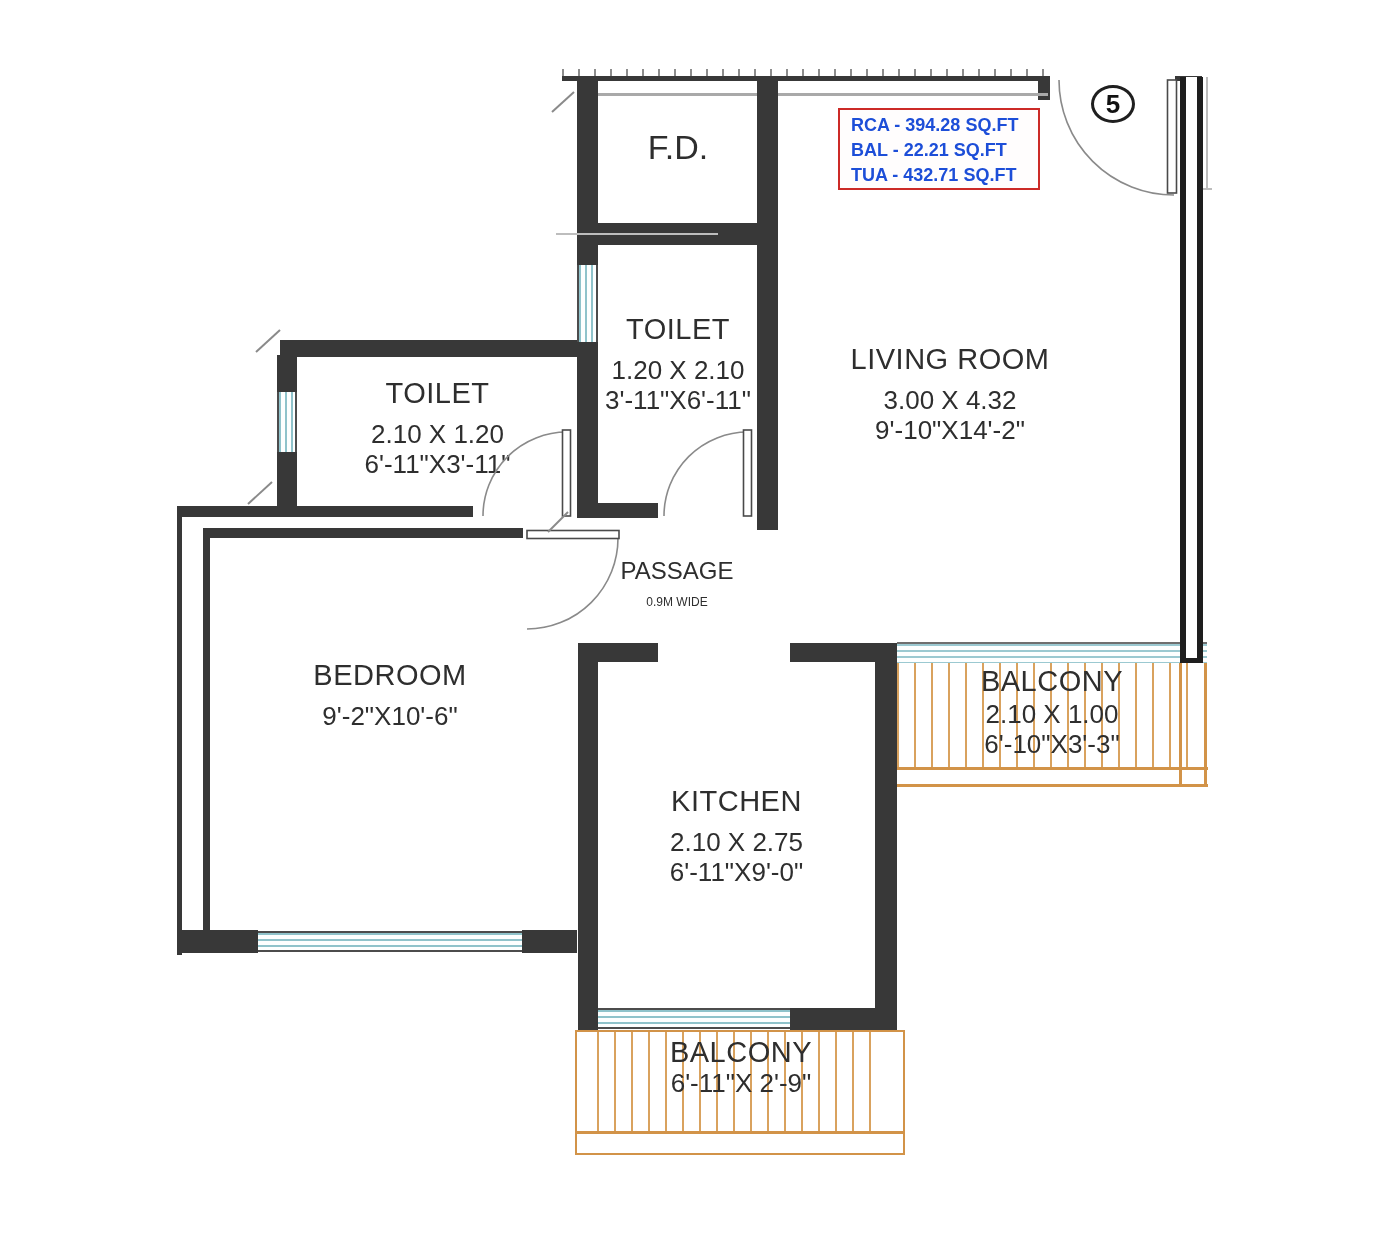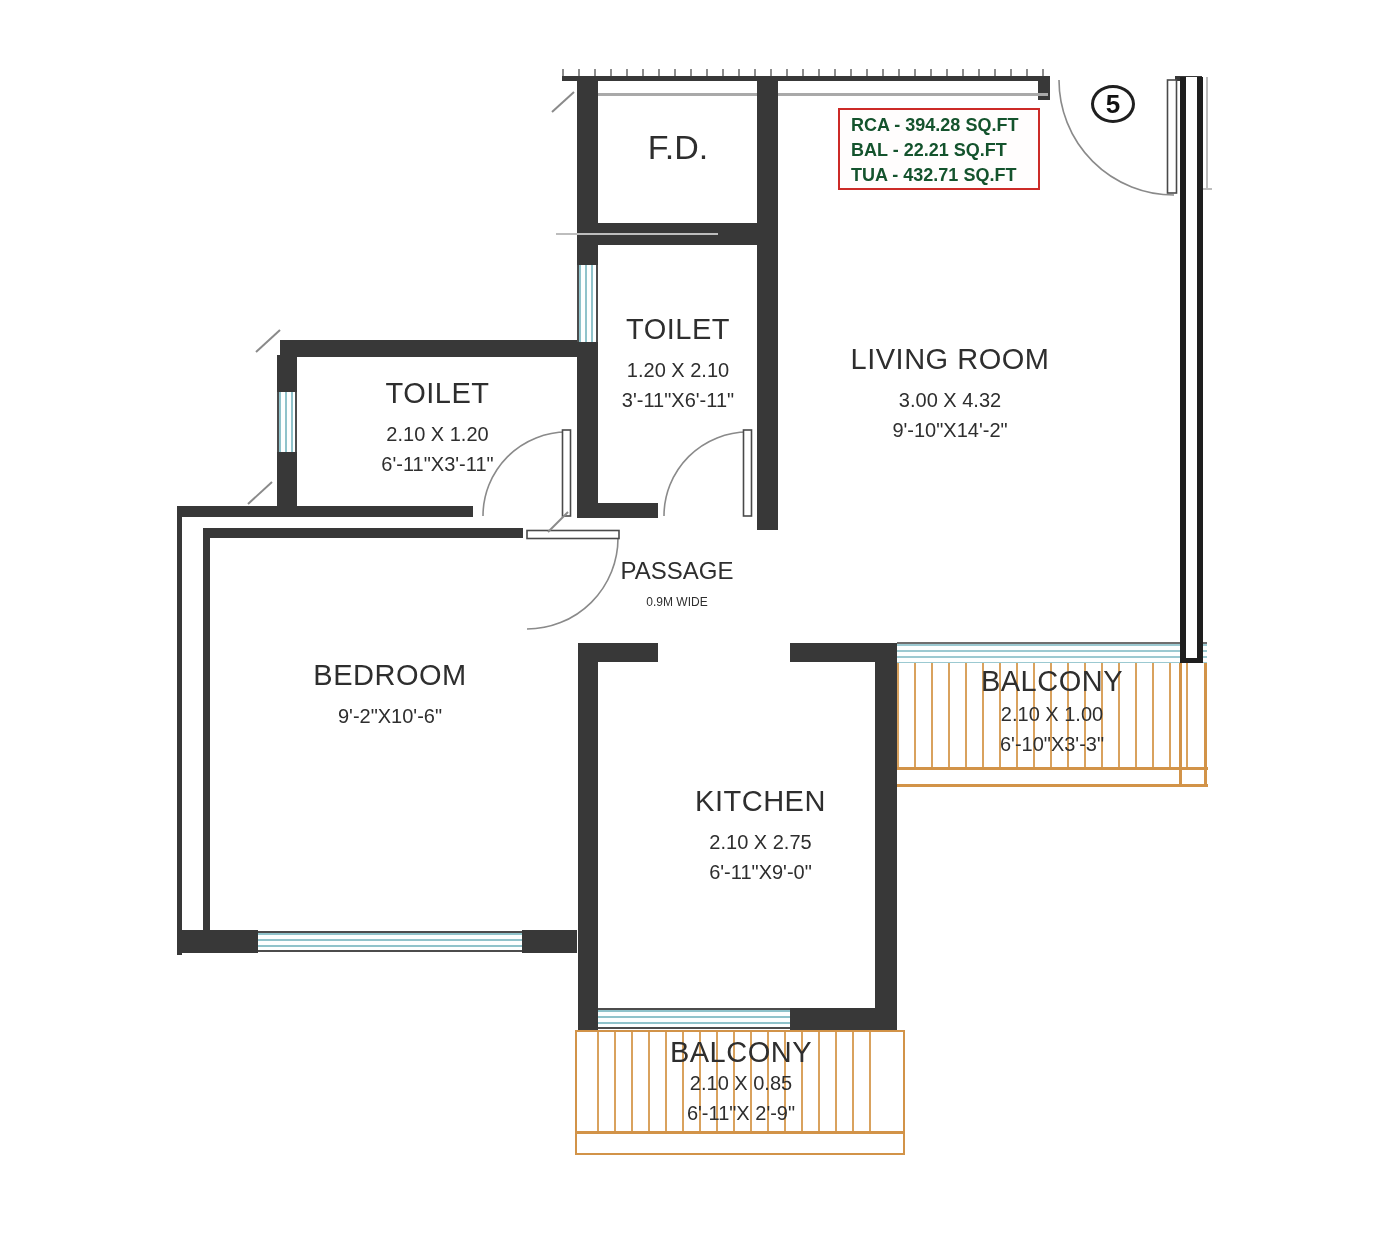--- a/index.html
+++ b/index.html
@@ -14,27 +14,27 @@
          border-left:2px solid #4c4c4c;border-right:2px solid #4c4c4c;box-sizing:border-box;}
   .win-h{position:absolute;background:#fdffff repeating-linear-gradient(180deg,#8fc3cb 0 2px,transparent 2px 6px);
          border-top:2px solid #4c4c4c;border-bottom:2px solid #4c4c4c;box-sizing:border-box;}
   .slide-band{position:absolute;background:#fdffff repeating-linear-gradient(180deg,#9bc9d1 0 2px,transparent 2px 6px);
          border-top:2px solid #6f6f6f;box-sizing:border-box;}
   .rail-stripes{position:absolute;background:repeating-linear-gradient(90deg,#d9a25e 0 2px,transparent 2px 17px);}
   .rail-line{position:absolute;background:#d29348;}
   .rail-border{position:absolute;border:2px solid #d29348;box-sizing:border-box;}
   .room-label{position:absolute;text-align:center;}
   .rname{font-size:29px;line-height:32px;margin-bottom:10px;letter-spacing:0.5px;}
-  .rdim{font-size:20px;line-height:30px;}
+  .rdim{font-size:26px;line-height:30px;}
   .pname{font-size:24px;line-height:30px;margin-bottom:6px;}
   .pdim{font-size:12px;line-height:20px;}
   .fdname{font-size:34px;line-height:30px;}
   .area-box{position:absolute;left:838px;top:108px;width:202px;height:82px;border:2px solid #cc2a27;
             box-sizing:border-box;padding:3px 0 0 11px;background:#fffdfd;}
-  .area-box div{color:#14532d;font-weight:bold;font-size:18px;line-height:25px;white-space:nowrap;}
+  .area-box div{color:#1d4ed8;font-weight:bold;font-size:18px;line-height:25px;white-space:nowrap;}
   .unit-circle{position:absolute;left:1091px;top:85px;width:44px;height:38px;border:3px solid #1f1f1f;
                border-radius:50%;box-sizing:border-box;text-align:center;font-size:26px;font-weight:bold;
                line-height:33px;color:#111;background:#fff;}
   svg.overlay{position:absolute;left:0;top:0;z-index:5;}
 </style>
 </head>
 <body>
 
 <div class="plan">
 
@@ -140,31 +140,30 @@
   <div class="room-label" style="left:557px;top:556px;width:240px;">
     <div class="pname">PASSAGE</div>
     <div class="pdim">0.9M WIDE</div>
   </div>
 
   <div class="room-label" style="left:210px;top:659px;width:360px;">
     <div class="rname">BEDROOM</div>
     <div class="rdim">9'-2"X10'-6"</div>
   </div>
 
-  <div class="room-label" style="left:622px;top:785px;width:277px;">
+  <div class="room-label" style="left:598px;top:785px;width:277px;">
     <div class="rname">KITCHEN</div>
     <div class="rdim">2.10 X 2.75</div>
     <div class="rdim">6'-11"X9'-0"</div>
   </div>
 
   <div class="room-label" style="left:897px;top:665px;width:310px;">
     <div class="rname" style="margin-bottom:2px;">BALCONY</div>
     <div class="rdim">2.10 X 1.00</div>
     <div class="rdim">6'-10"X3'-3"</div>
   </div>
 
   <div class="room-label" style="left:577px;top:1036px;width:328px;">
     <div class="rname" style="margin-bottom:0;">BALCONY</div>
-    <div class="rdim">2.10 X 0.85</div>
     <div class="rdim">6'-11"X 2'-9"</div>
   </div>
 
 </div>
 
 </body></html>

